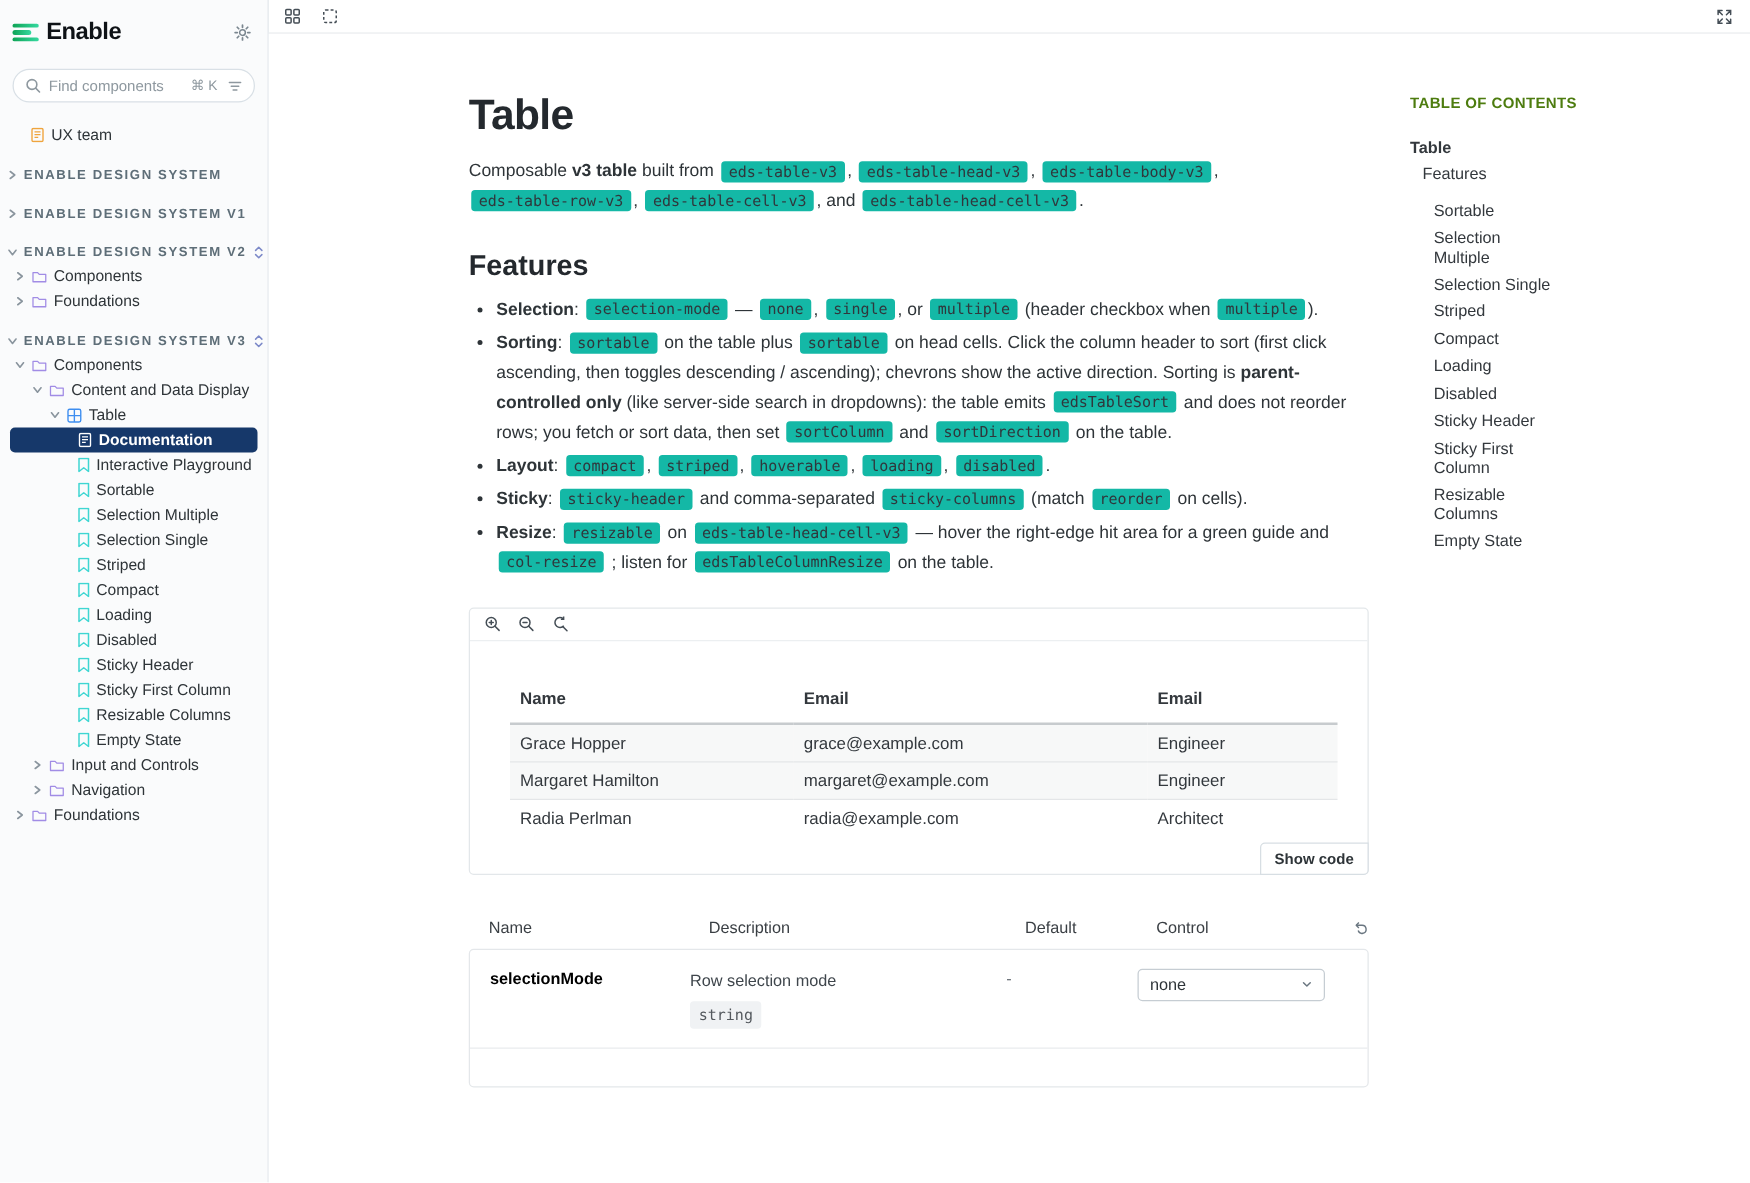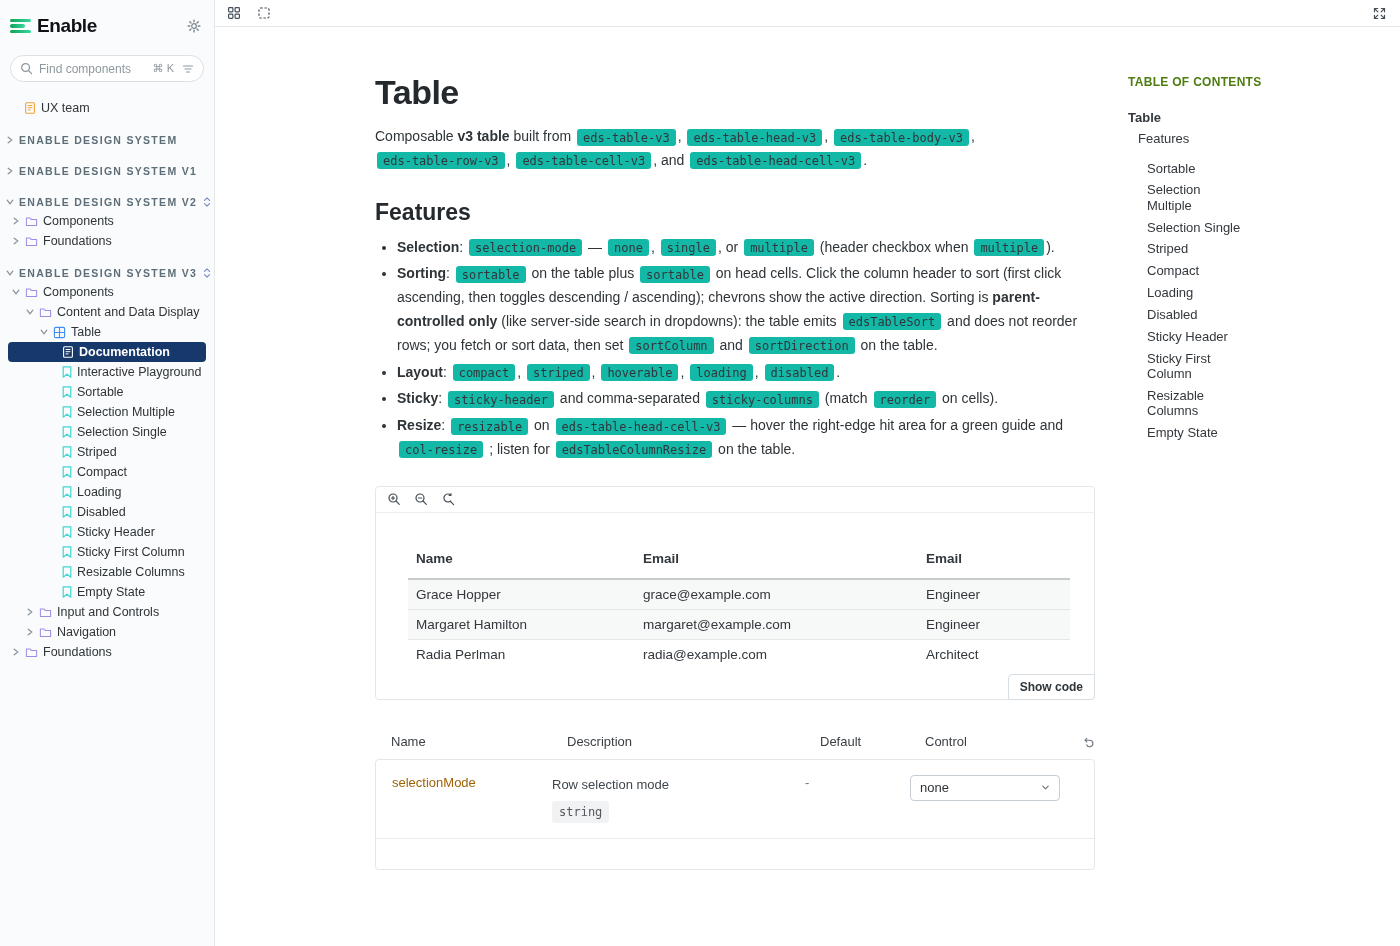--- a/index.html
+++ b/index.html
@@ -85,21 +85,21 @@
 
   
   .args { margin-top:34px; font-size:13px; padding-bottom:40px; }
   .args-head { display:grid; grid-template-columns:176px 253px 105px 1fr 20px;
                padding:0 0 10px 16px; color:#3A3F44; align-items:center; }
   .args-reset { color:#6A7680; display:flex; justify-content:flex-end; cursor:pointer; }
   .args-body { border:1px solid #E4E7EA; border-radius:4px; background:#fff; }
   .arg-row { display:grid; grid-template-columns:160px 253px 105px 1fr;
              padding:15px 12px 15px 16px; border-bottom:1px solid #E9ECEE; }
   .arg-row:last-child { border-bottom:none; }
-  .arg-name { font-weight:400; color:#a16207; }
+  .arg-name { font-weight:700; color:#000000; }
   .arg-desc { color:#3F464C; line-height:1.5; padding-right:20px; }
   .arg-type { display:inline-block; margin-top:7px; background:#F0F2F4; border-radius:3px;
               padding:2px 7px; font-family:"DejaVu Sans Mono", monospace; font-size:12px;
               color:#54595E; }
   .arg-default { color:#697077; }
   .control-select { width:150px; height:26px; border:1px solid #C6CDD3; border-radius:4px;
                     background:#fff; display:flex; align-items:center;
                     justify-content:space-between; padding:0 9px; font-size:13px;
                     color:#2E3438; cursor:pointer; }
   .control-select .chev { color:#6A7680; display:flex; }

